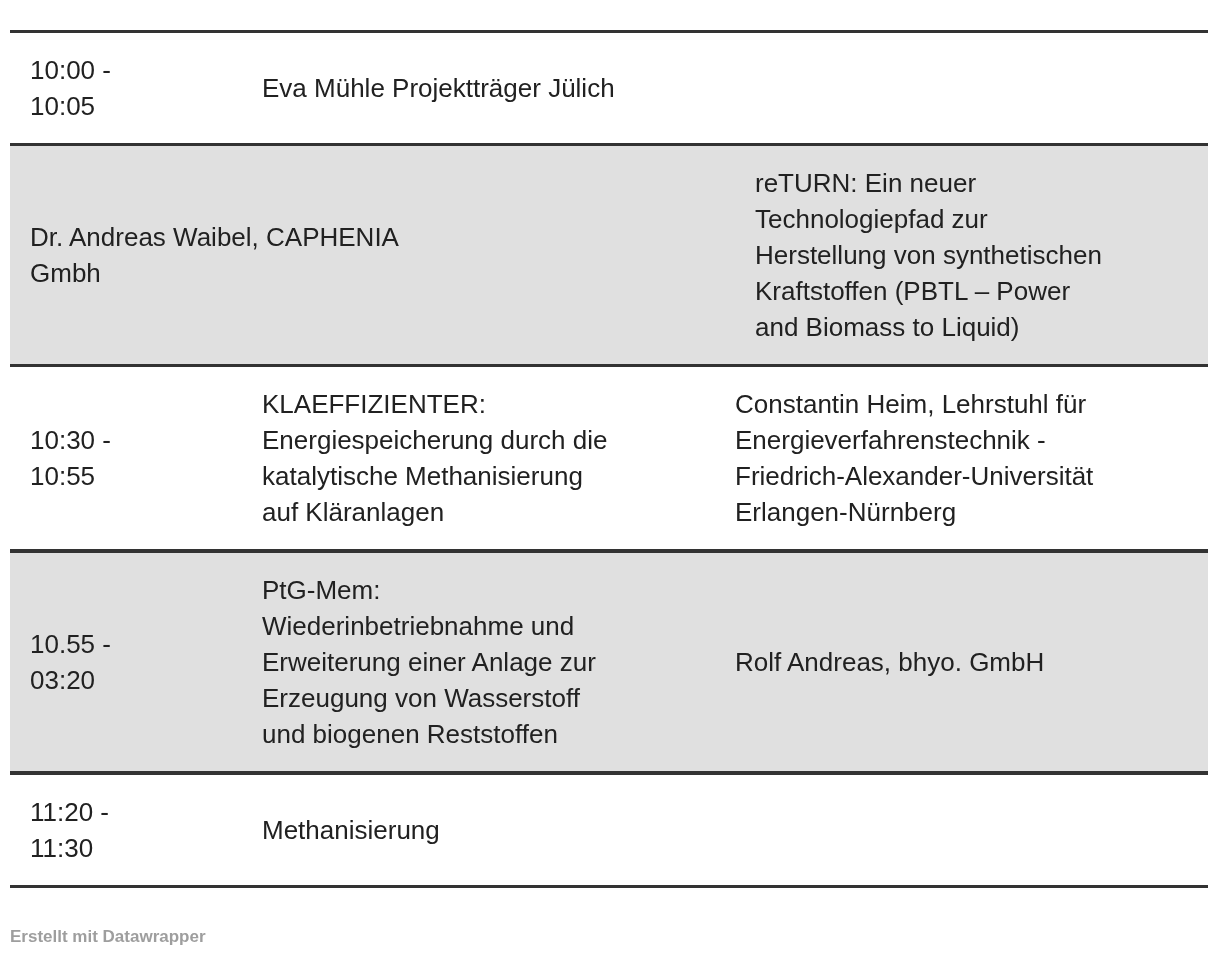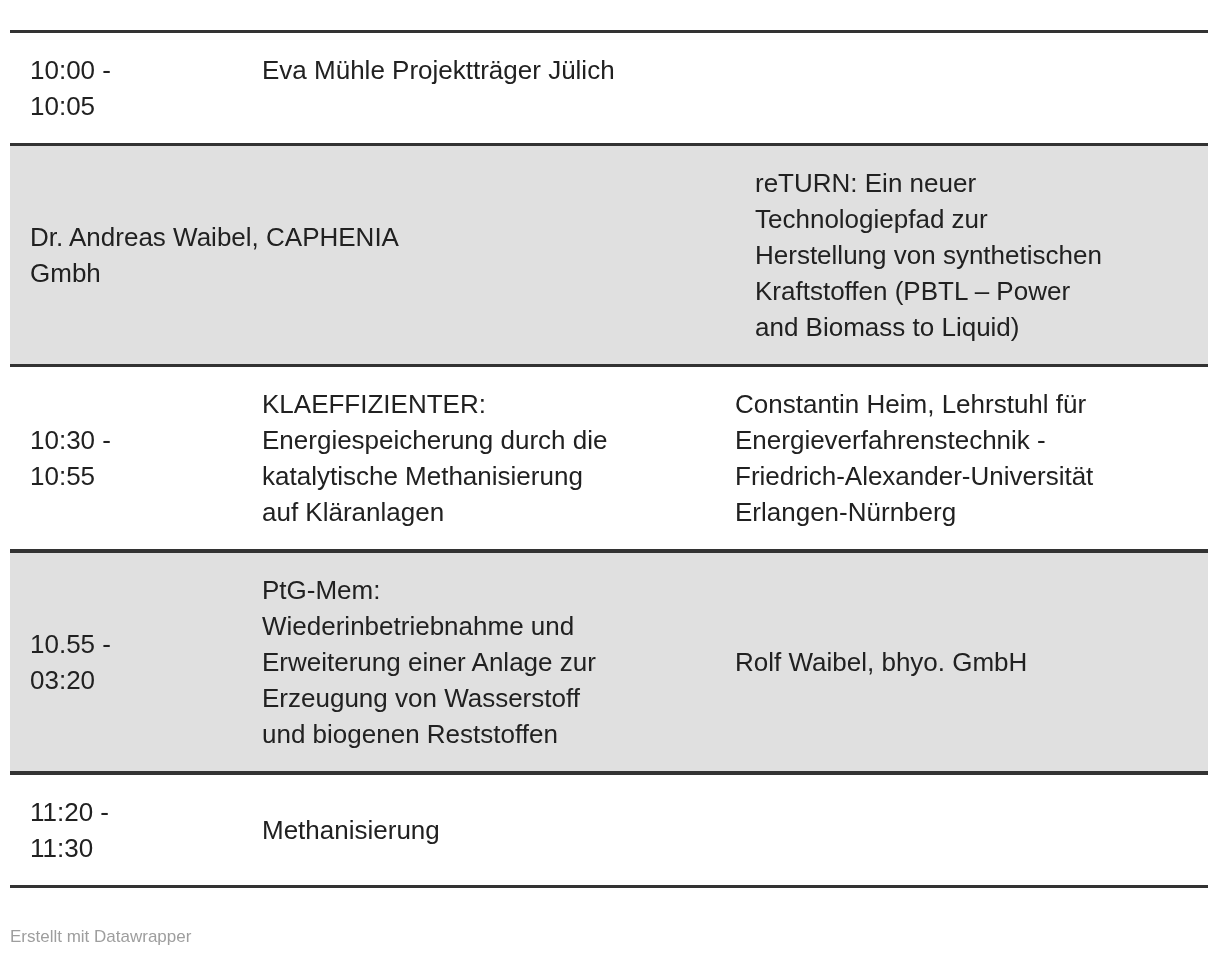--- a/index.html
+++ b/index.html
@@ -26,21 +26,21 @@
     padding: 19px 0;
     background: #ffffff;
   }
   .row.shaded {
     background: var(--row_shade, #e0e0e0);
   }
   .row.thick-top {
     border-top-width: 4px;
   }
   .row.align-bottom {
-    align-items: flex-start;
+    align-items: center;
   }
   .cell {
     box-sizing: border-box;
     padding-left: 20px;
     padding-right: 12px;
     font-size: 26px;
     line-height: 36px;
     white-space: pre-line; 
   }
   .cell.time    { width: 232px; flex: 0 0 232px; }
@@ -49,20 +49,21 @@
   .footer {
     margin-top: 38px;
     padding-left: 0;
   }
   .footer a {
     font-size: 17px;
     line-height: 22px;
     color: var(--footer, #9e9e9e);
     text-decoration: none;
     cursor: pointer;
+    font-weight: bold;
   }
 </style>
 </head>
 <body>
 
 <div class="widget">
   <div class="agenda-table">
 
     <div class="row align-bottom">
       <div class="cell time">10:00 -
@@ -94,21 +95,21 @@
     </div>
 
     <div class="row shaded thick-top">
       <div class="cell time">10.55 -
 03:20</div>
       <div class="cell session">PtG-Mem:
 Wiederinbetriebnahme und
 Erweiterung einer Anlage zur
 Erzeugung von Wasserstoff
 und biogenen Reststoffen</div>
-      <div class="cell speaker">Rolf Waibel, bhyo. GmbH</div>
+      <div class="cell speaker">Rolf Andreas, bhyo. GmbH</div>
     </div>
 
     <div class="row thick-top">
       <div class="cell time">11:20 -
 11:30</div>
       <div class="cell session">Methanisierung</div>
       <div class="cell speaker"></div>
     </div>
 
   </div>

